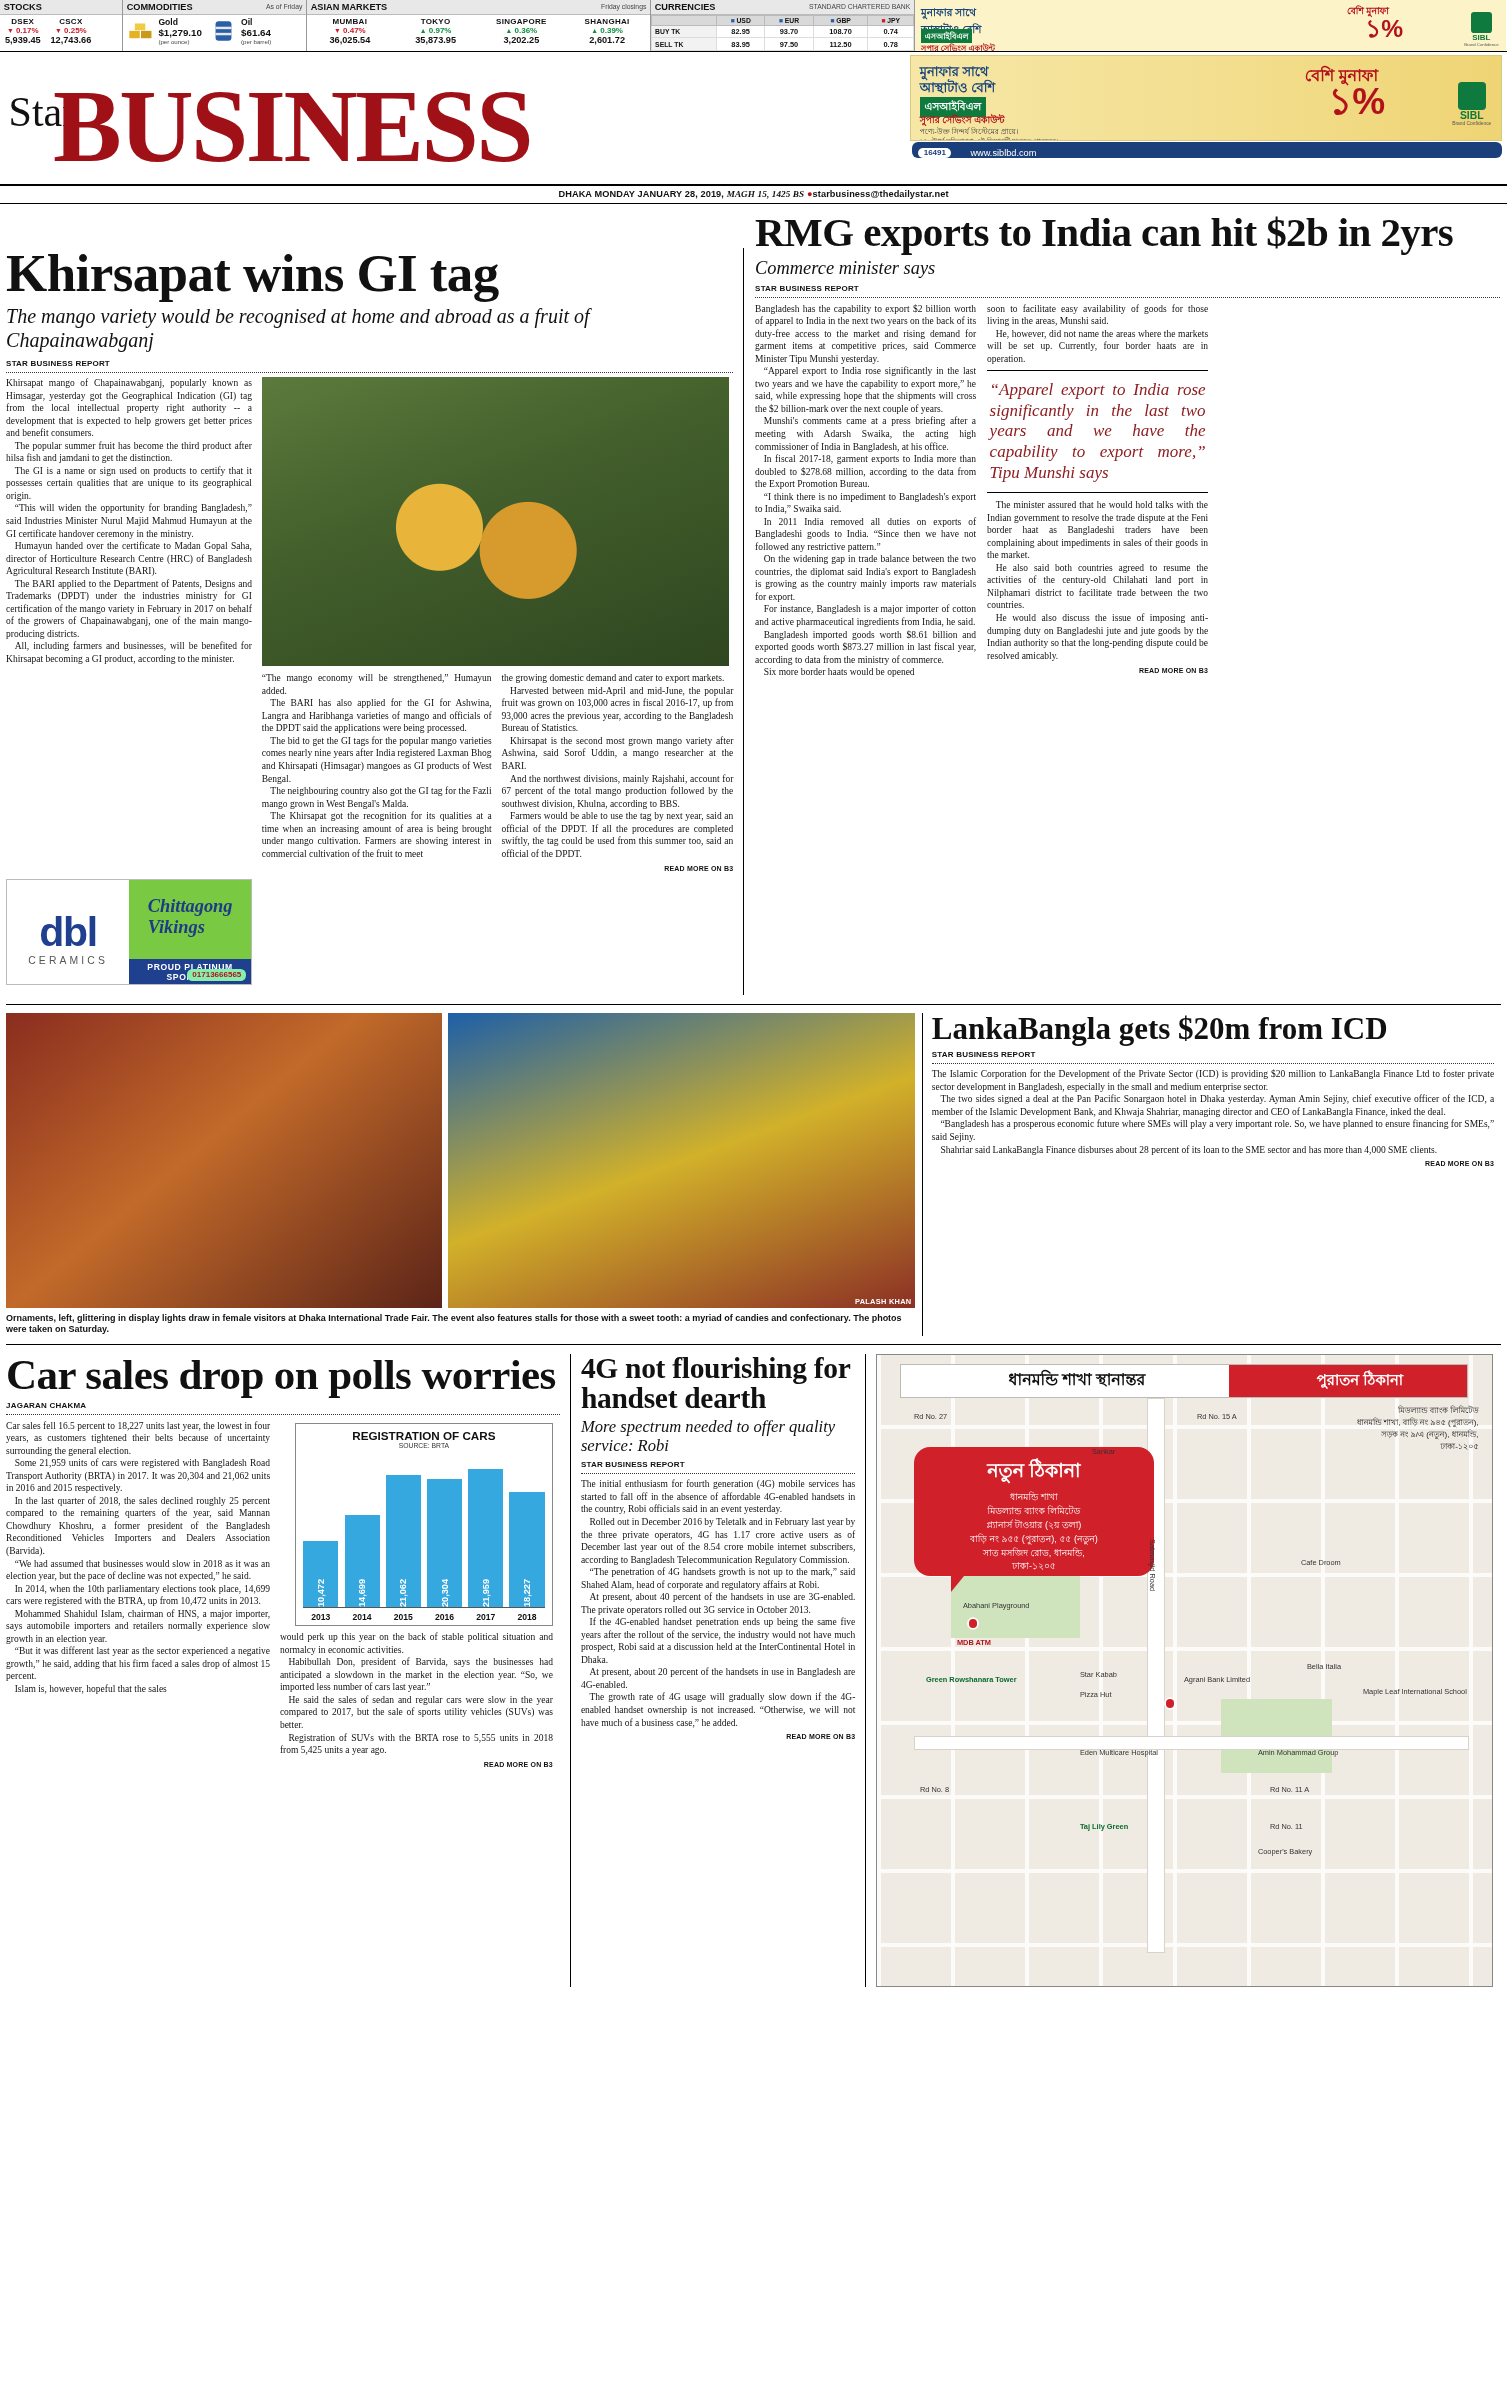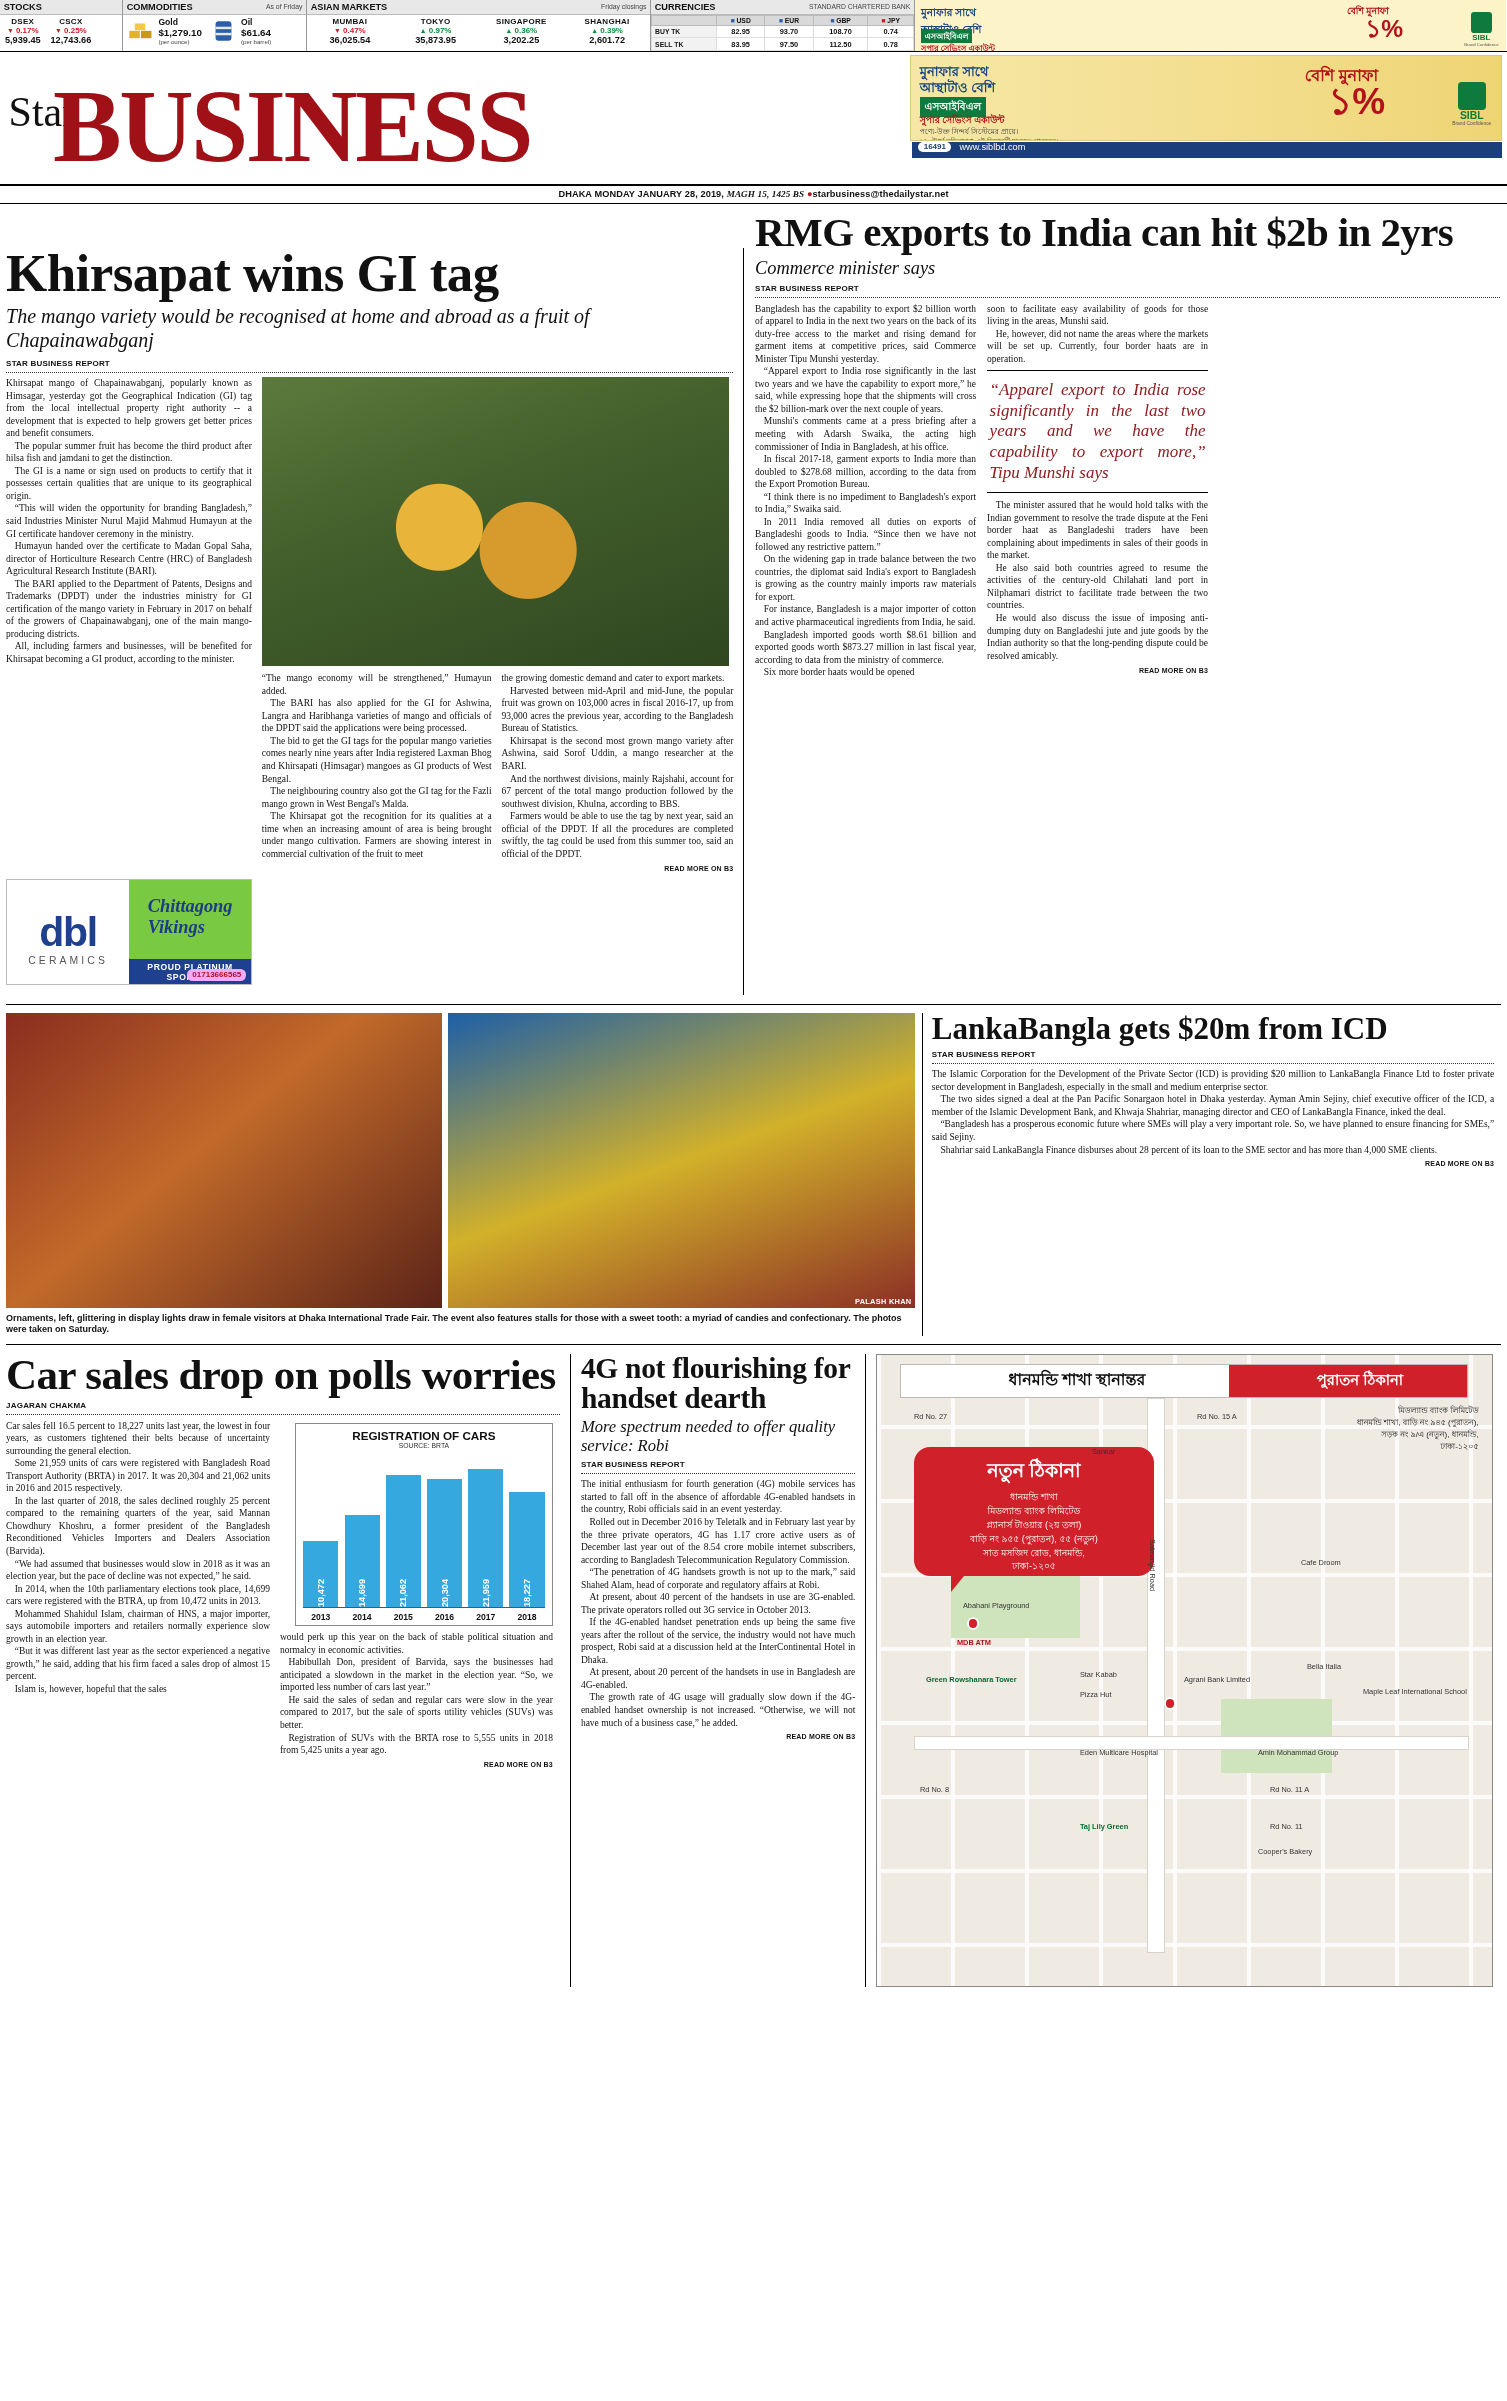--- a/index.html
+++ b/index.html
@@ -47,21 +47,21 @@
   .mast-ad .bn{position:absolute;left:8.6px;top:7.4px;font-family:"Liberation Sans",sans-serif;font-size:13px;font-weight:bold;color:#17447c;line-height:1.25;}
   .mast-ad .big1{position:absolute;right:123px;top:6.1px;font-family:"Liberation Sans",sans-serif;font-size:16px;font-weight:bold;color:#b3121b;}
   .mast-ad .pct{position:absolute;right:116px;top:16px;font-family:"Liberation Sans",sans-serif;font-size:37px;font-weight:bold;color:#b3121b;}
   .mast-ad .green{position:absolute;left:8.6px;top:41px;background:#0f7a3d;color:#fff;font-family:"Liberation Sans",sans-serif;font-size:10.4px;font-weight:bold;padding:1.2px 4.9px;}
   .mast-ad .sm{position:absolute;left:8.6px;top:59px;font-family:"Liberation Sans",sans-serif;font-size:7.4px;color:#333;line-height:1.3;}
   .mast-ad .logo{position:absolute;right:9.8px;bottom:14.8px;text-align:center;font-family:"Liberation Sans",sans-serif;}
   .mast-ad .logo .sq{width:28px;height:28px;background:#0f7a3d;margin:0 auto;border-radius:3.7px;}
   .mast-ad .logo .nm{font-size:10.4px;font-weight:bold;color:#0f7a3d;}
   .mast-ad .logo .tg{font-size:4.9px;color:#555;}
   .ad-foot{position:absolute;right:4.9px;top:90px;width:590px;height:16px;background:#1b3f7a;color:#fff;
-           font-family:"Liberation Sans",sans-serif;font-size:9.2px;display:flex;align-items:flex-start;gap:8px;padding:0 6.1px;box-sizing:border-box;}
+           font-family:"Liberation Sans",sans-serif;font-size:9.2px;display:flex;align-items:flex-end;gap:19px;padding:0 6.1px;box-sizing:border-box;border-radius:6px;}
   .ad-foot .pill{background:#fff;color:#1b3f7a;border-radius:6.1px;padding:0.6px 5.5px;font-weight:bold;font-size:8px;}
 
   .dateline{border-top:1.8px solid #000;border-bottom:1.8px solid #000;height:17px;display:flex;align-items:center;
             justify-content:center;font-family:"Liberation Sans",sans-serif;font-size:9.2px;font-weight:bold;letter-spacing:0.1px;}
   .dateline .red{color:#b3121b;}
   .dateline .it{font-style:italic;font-family:"Liberation Serif",serif;font-weight:bold;}
 
   
   .body-txt{font-family:"Liberation Serif",serif;font-size:9.5px;line-height:1.32;text-align:justify;}
   .body-txt p{margin:0 0 0 0;text-indent:8.6px;}
@@ -87,21 +87,21 @@
      linear-gradient(160deg,#5d7a3d 0%,#44602c 40%,#2f4620 100%);}
 
   .sponsor{display:flex;border:0.6px solid #bbb;margin-top:6.1px;height:104px;}
   .sp-left{width:50%;background:#fff;display:flex;align-items:center;justify-content:center;position:relative;}
   .sp-right{width:50%;background:#7ac943;position:relative;}
   .dbl{font-family:"Liberation Sans",sans-serif;font-size:41px;font-weight:bold;color:#1f3f8f;letter-spacing:-1.2px;}
   .dbl-sub{position:absolute;bottom:18.4px;left:50%;transform:translateX(-50%);font-family:"Liberation Sans",sans-serif;font-size:10.4px;letter-spacing:3.1px;color:#555;}
   .vik{position:absolute;top:16px;left:50%;transform:translateX(-50%);font-family:"Liberation Serif",serif;font-weight:bold;font-style:italic;font-size:18.4px;color:#1d3b86;}
   .sp-band{position:absolute;left:0;right:0;bottom:0;background:#1f3f8f;color:#fff;font-family:"Liberation Sans",sans-serif;
            font-size:8.6px;font-weight:bold;text-align:center;padding:2.5px 0;letter-spacing:0.6px;}
-  .sp-phone{position:absolute;right:4.9px;bottom:3.7px;background:#f0abfc;color:#b3121b;font-family:"Liberation Sans",sans-serif;font-size:8px;font-weight:bold;padding:1.2px 4.9px;border-radius:5.5px;}
+  .sp-phone{position:absolute;right:4.9px;bottom:3.7px;background:#86efac;color:#b3121b;font-family:"Liberation Sans",sans-serif;font-size:8px;font-weight:bold;padding:1.2px 4.9px;border-radius:5.5px;}
 
   .pullquote{border-top:1.8px solid #000;border-bottom:1.8px solid #000;padding:8.6px 2.5px;margin:4.9px 0 6.1px 0;}
   .pullquote p{font-family:"Liberation Serif",serif;font-style:italic;font-size:17px;line-height:1.22;margin:0;color:#8f1d20;}
 
   .divider{border-top:1.2px solid #000;margin:8.6px 6.1px;}
 
   
   .fair{display:flex;padding:0 6.1px;box-sizing:border-box;gap:6.1px;}
   .fair-img1{width:436px;height:295px;background:linear-gradient(140deg,#8a2d1f,#c26a2a 45%,#5c2418);position:relative;overflow:hidden;}
   .fair-img2{width:467px;height:295px;background:linear-gradient(160deg,#1d5fa8,#d2b12a 50%,#8b2f25);position:relative;overflow:hidden;}

